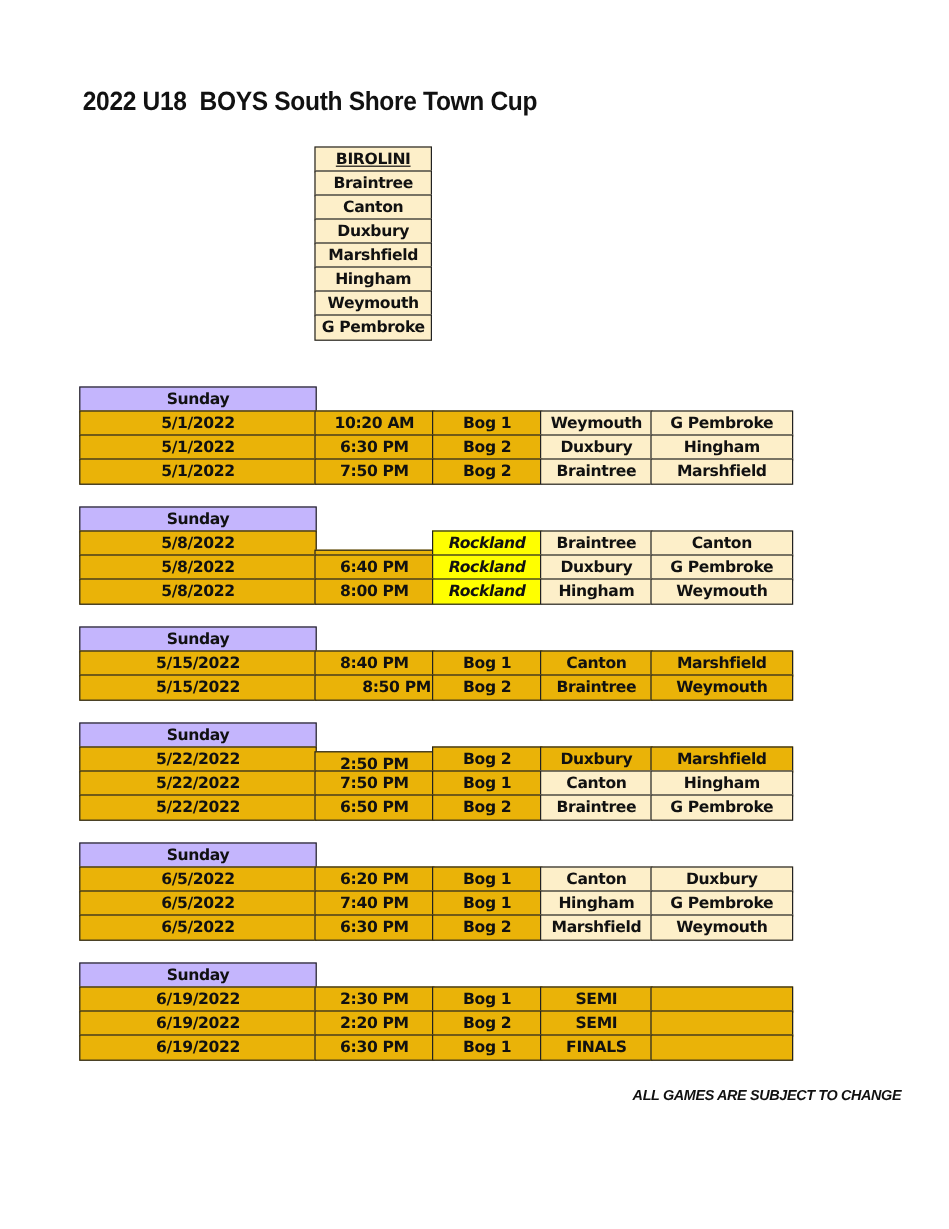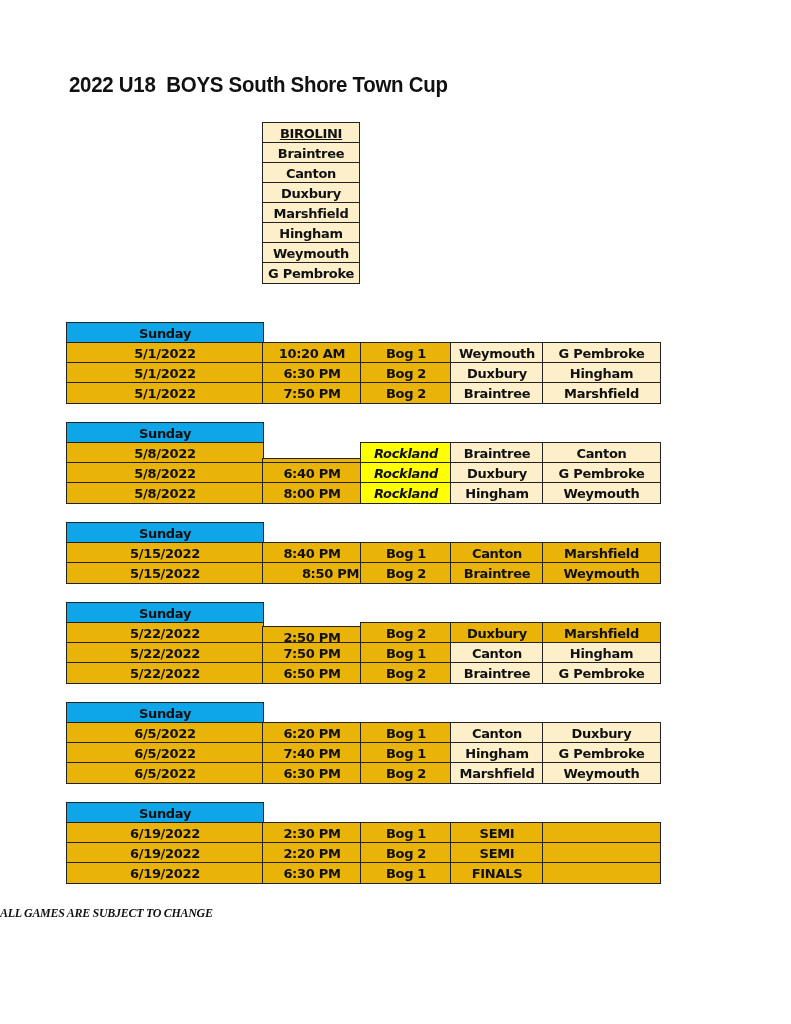--- a/index.html
+++ b/index.html
@@ -6,27 +6,27 @@
     body { width:791px; height:1024px; position:relative; overflow:hidden;
            font-family:"Liberation Sans", sans-serif; color:#111; }
     .title { position:absolute; left:69px; top:72px; font-size:22px; font-weight:bold;
              letter-spacing:-0.3px; transform:scaleX(0.93); transform-origin:left top; white-space:pre; }
     .cell { position:absolute; box-sizing:border-box; border:1.5px solid #222;
             font-family:"DejaVu Sans", sans-serif; font-weight:bold; font-size:13px;
             display:flex; align-items:center; justify-content:center; white-space:nowrap;
             letter-spacing:-0.3px; }
     .pool { background:#fdefc9; }
     .pool.head { text-decoration:underline; }
-    .day { background:#0ea5e9; }
+    .day { background:#c4b5fd; }
     .white { background:#eab308; }
     .team { background:#fdefc9; }
     .hl { background:#eab308; }
     .rock { background:#ffff00; font-style:italic; }
-    .note { position:absolute; left:0; width:751px; top:906px; text-align:left;
-            font-family:Liberation Serif, serif; font-size:12px; font-weight:bold; font-style:italic;
+    .note { position:absolute; left:0; width:751px; top:906px; text-align:right;
+            font-family:Liberation Sans, sans-serif; font-size:12px; font-weight:bold; font-style:italic;
             letter-spacing:-0.3px; }
   </style>
 </head>
 <body>
 
 <div class="title">2022 U18  BOYS South Shore Town Cup</div>
 
 <div class="cell pool head" style="left:262px;top:122px;width:98px;height:22px;">BIROLINI</div>
 <div class="cell pool" style="left:262px;top:142px;width:98px;height:22px;">Braintree</div>
 <div class="cell pool" style="left:262px;top:162px;width:98px;height:22px;">Canton</div>

